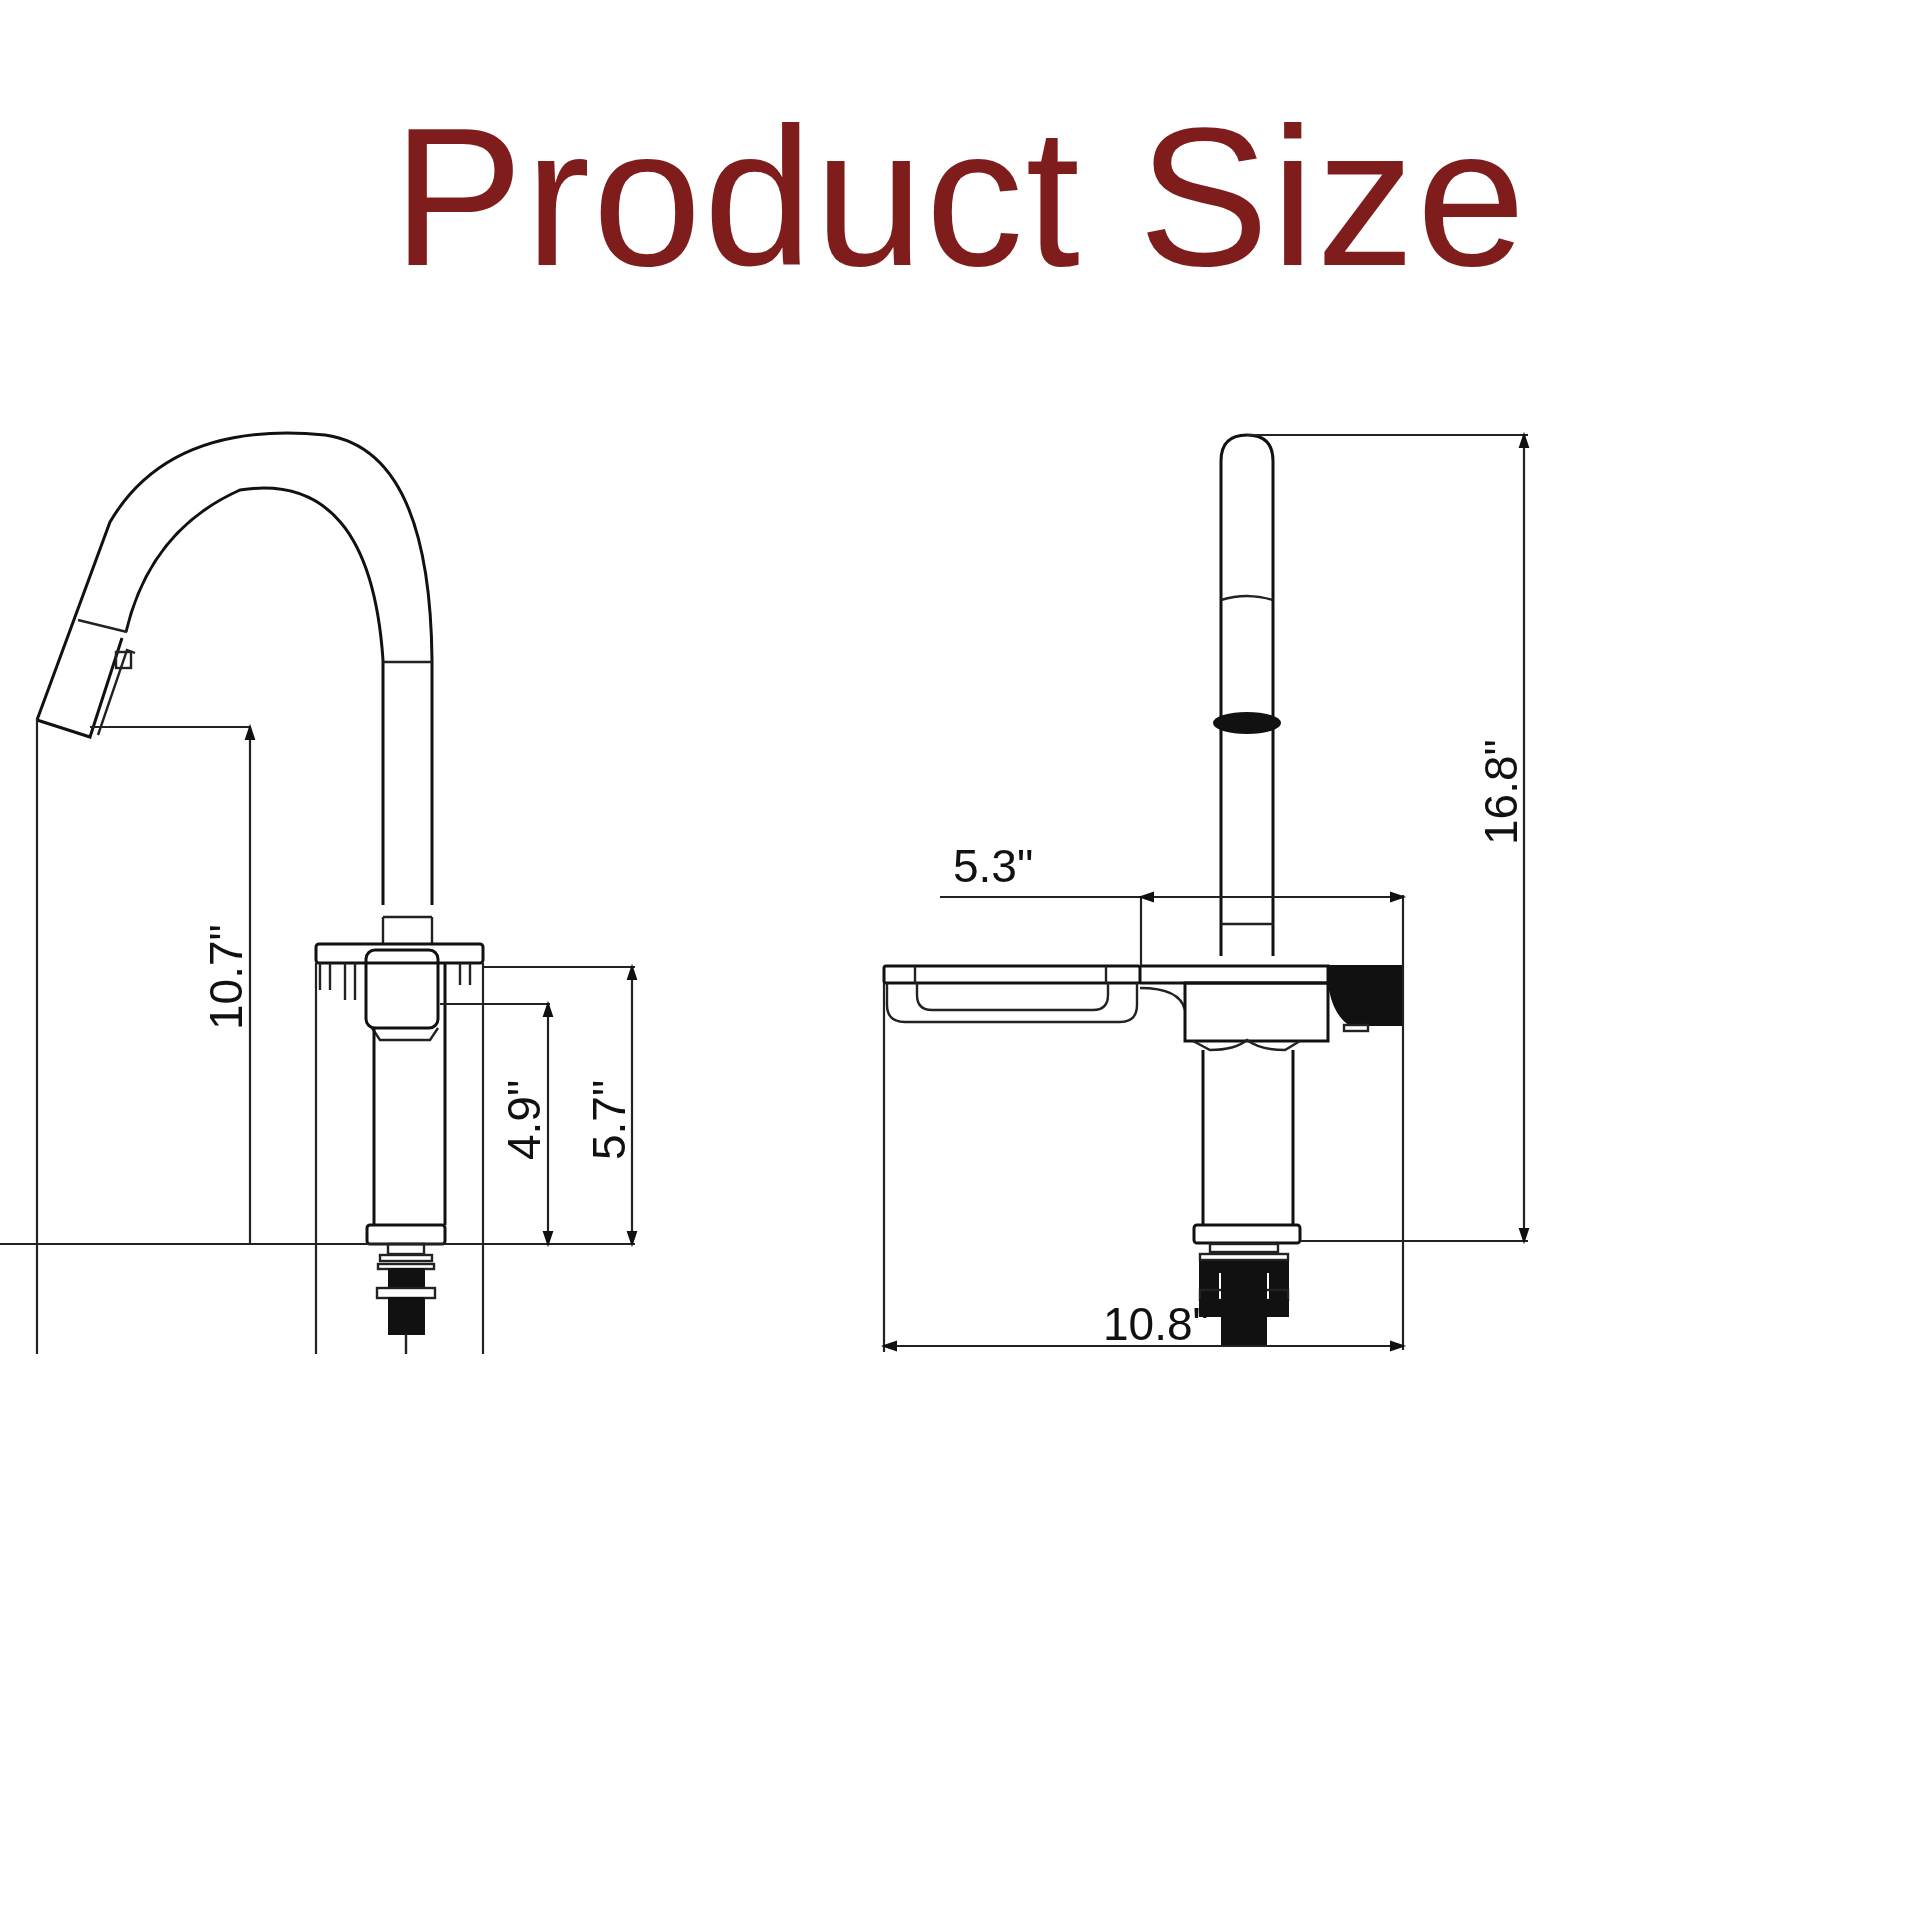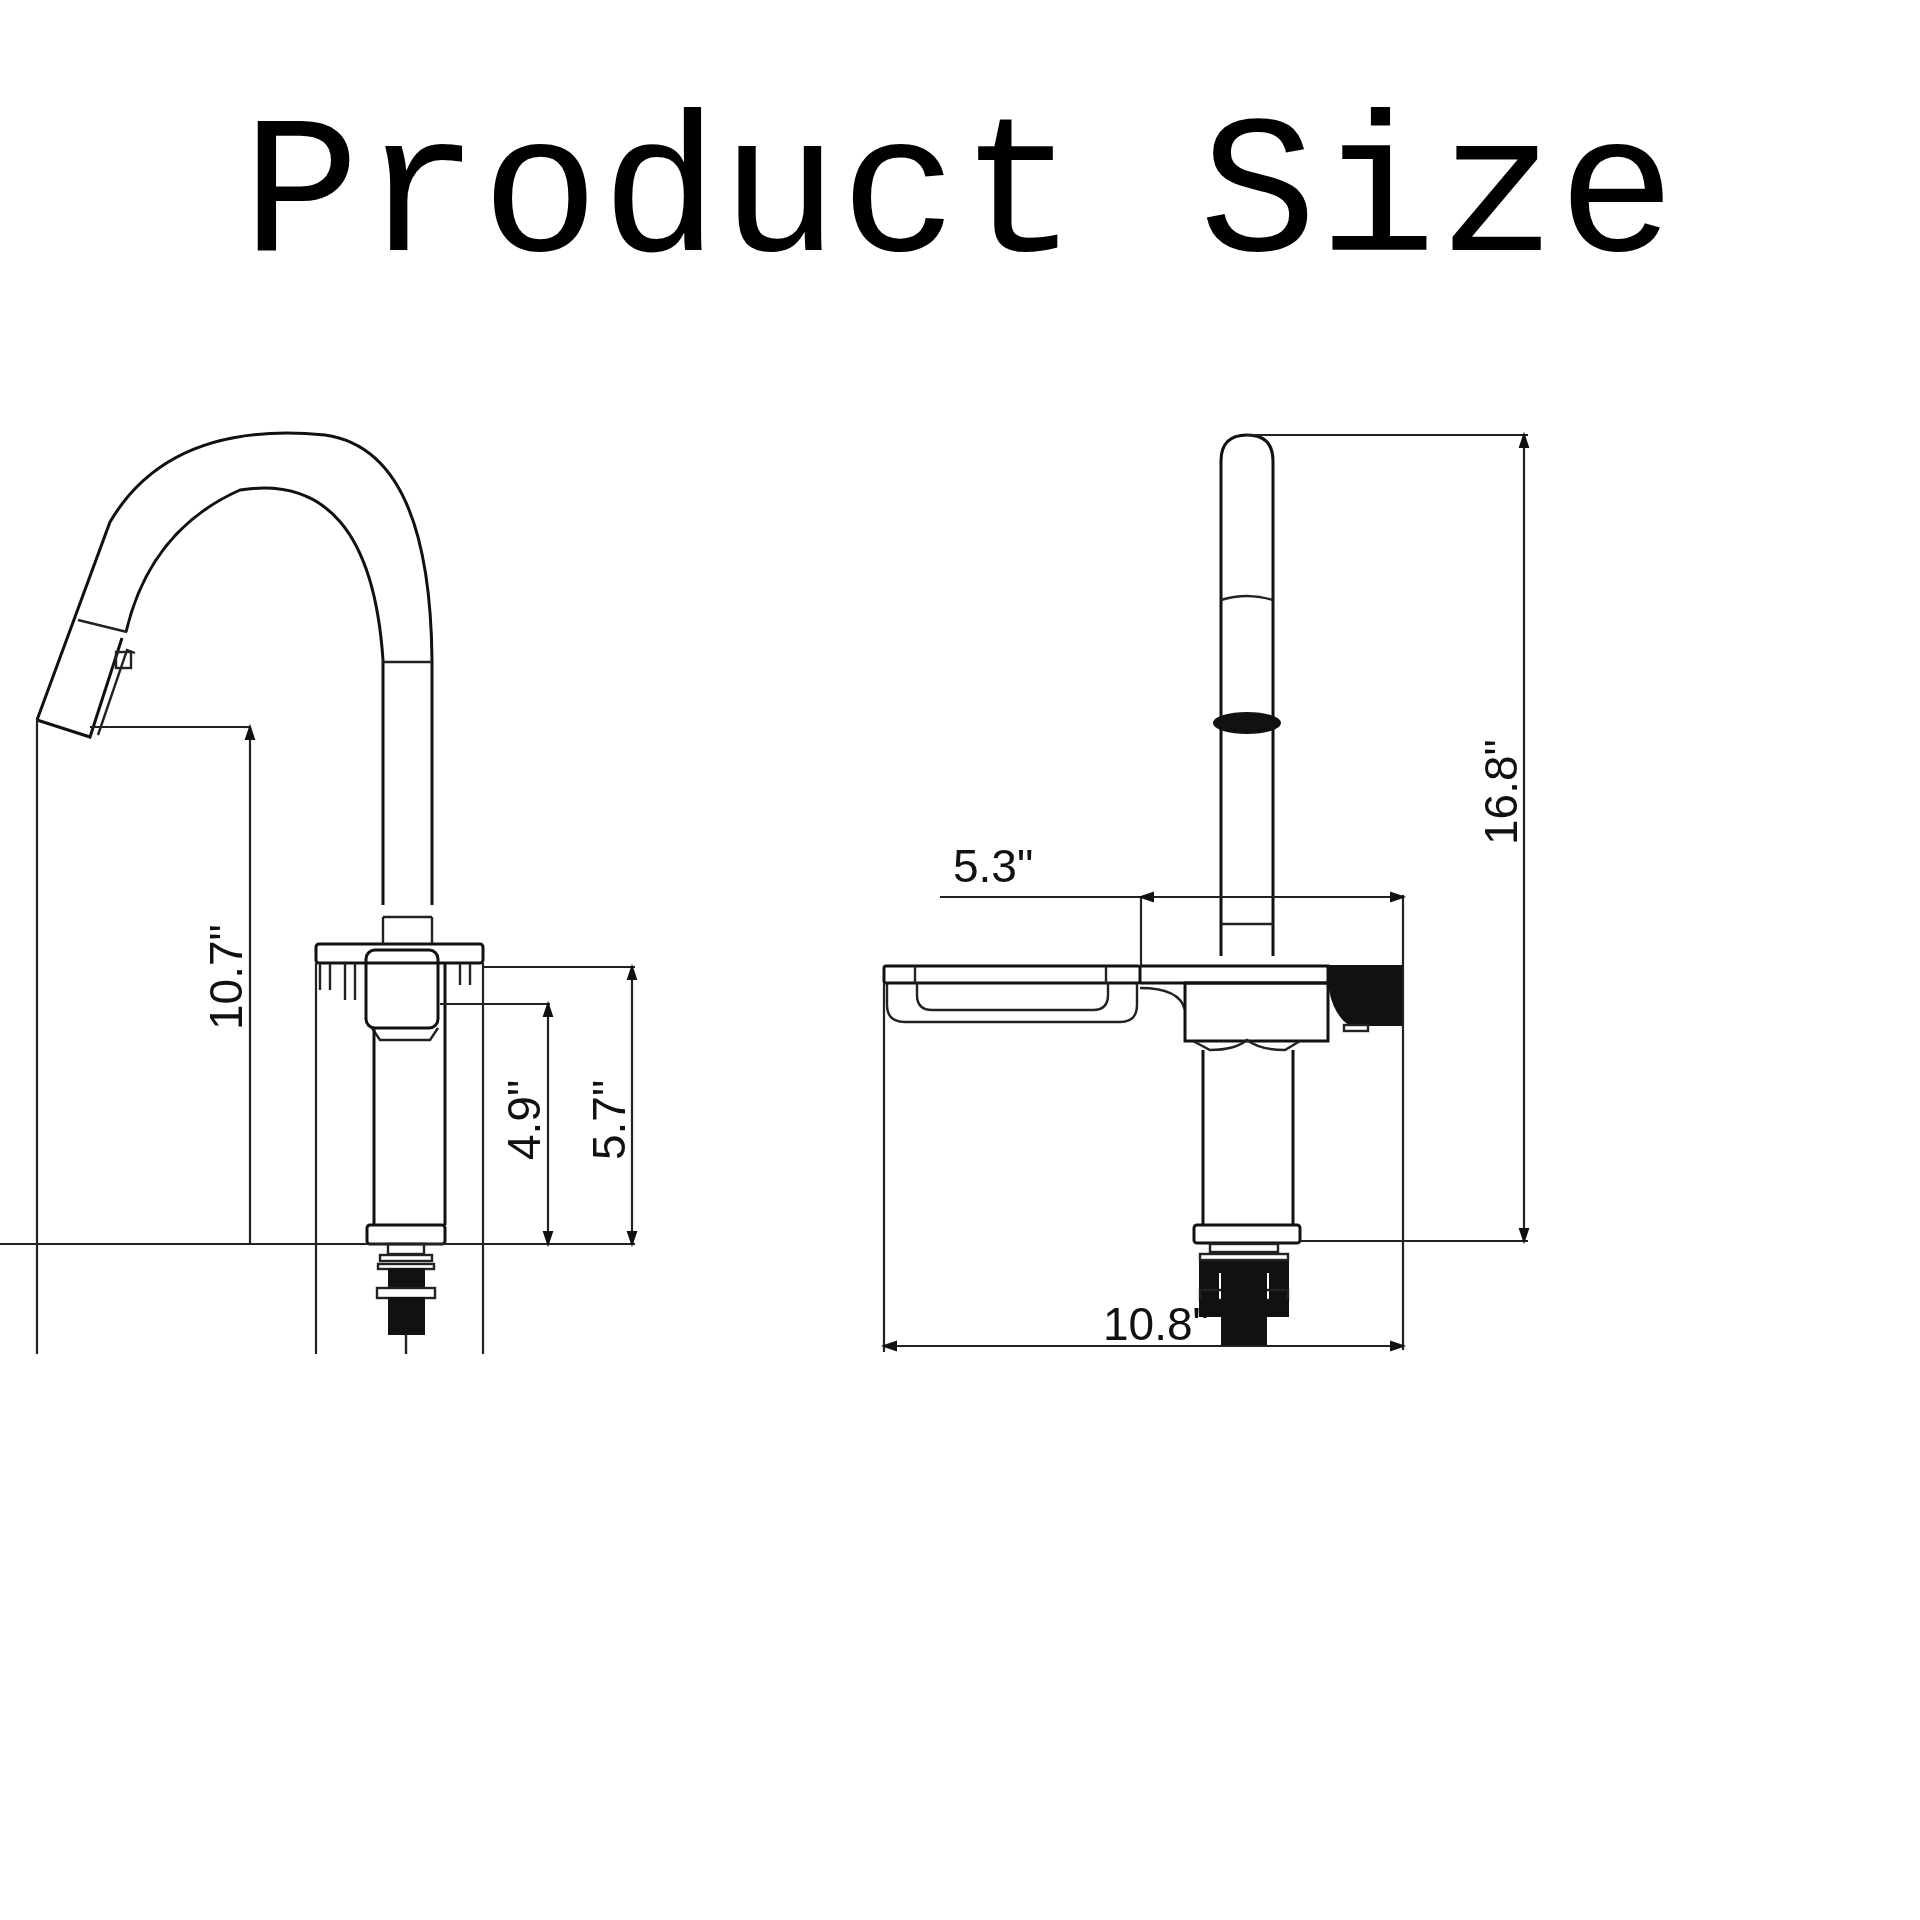--- a/index.html
+++ b/index.html
@@ -1,17 +1,17 @@
 <!DOCTYPE html>
 <html><head>
 <meta charset="utf-8">
 <style>
   html, body { margin:0; padding:0; background:#ffffff; }
   body { width:1920px; height:1920px; position:relative; overflow:hidden; font-family:"Liberation Sans", sans-serif; }
-  .title { position:absolute; left:0; top:98px; width:1920px; text-align:center; font-size:196px; line-height:200px; color:#000000; font-family:Liberation Mono, monospace; font-weight:400; letter-spacing:2px; }
+  .title { position:absolute; left:0; top:98px; width:1920px; text-align:center; font-size:196px; line-height:200px; color:#7f1d1d; font-family:Liberation Sans, sans-serif; font-weight:400; letter-spacing:2px; }
   svg { position:absolute; left:0; top:0; }
   .ln { stroke:#111; stroke-width:3; fill:none; }
   .thin { stroke:#222; stroke-width:2.4; fill:none; }
   .dim { stroke:#222; stroke-width:2.2; fill:none; }
   .blk { fill:#111; stroke:#111; stroke-width:2; }
   .lbl { font-family:"Liberation Sans", sans-serif; font-size:46px; fill:#111; }
 </style>
 </head>
 <body>
 

